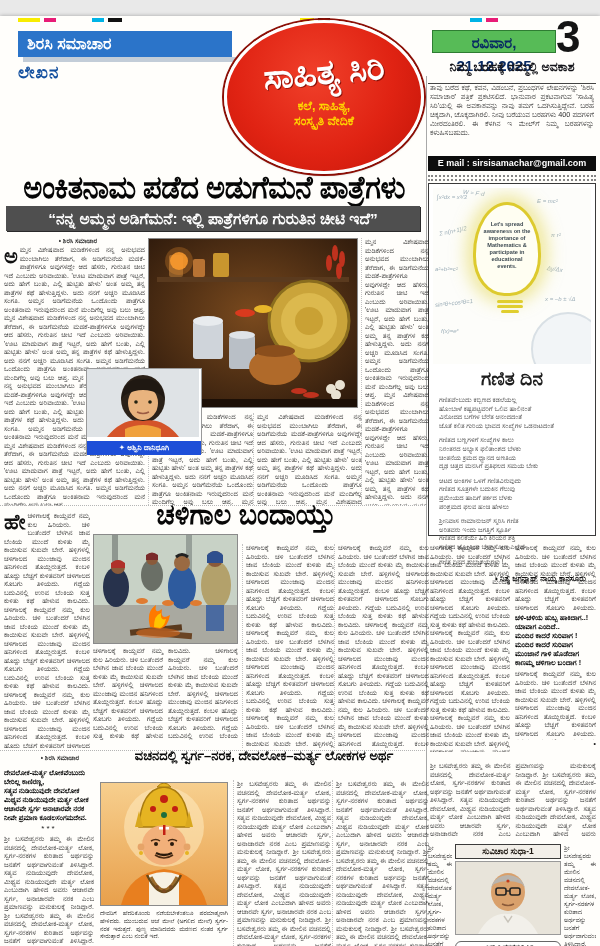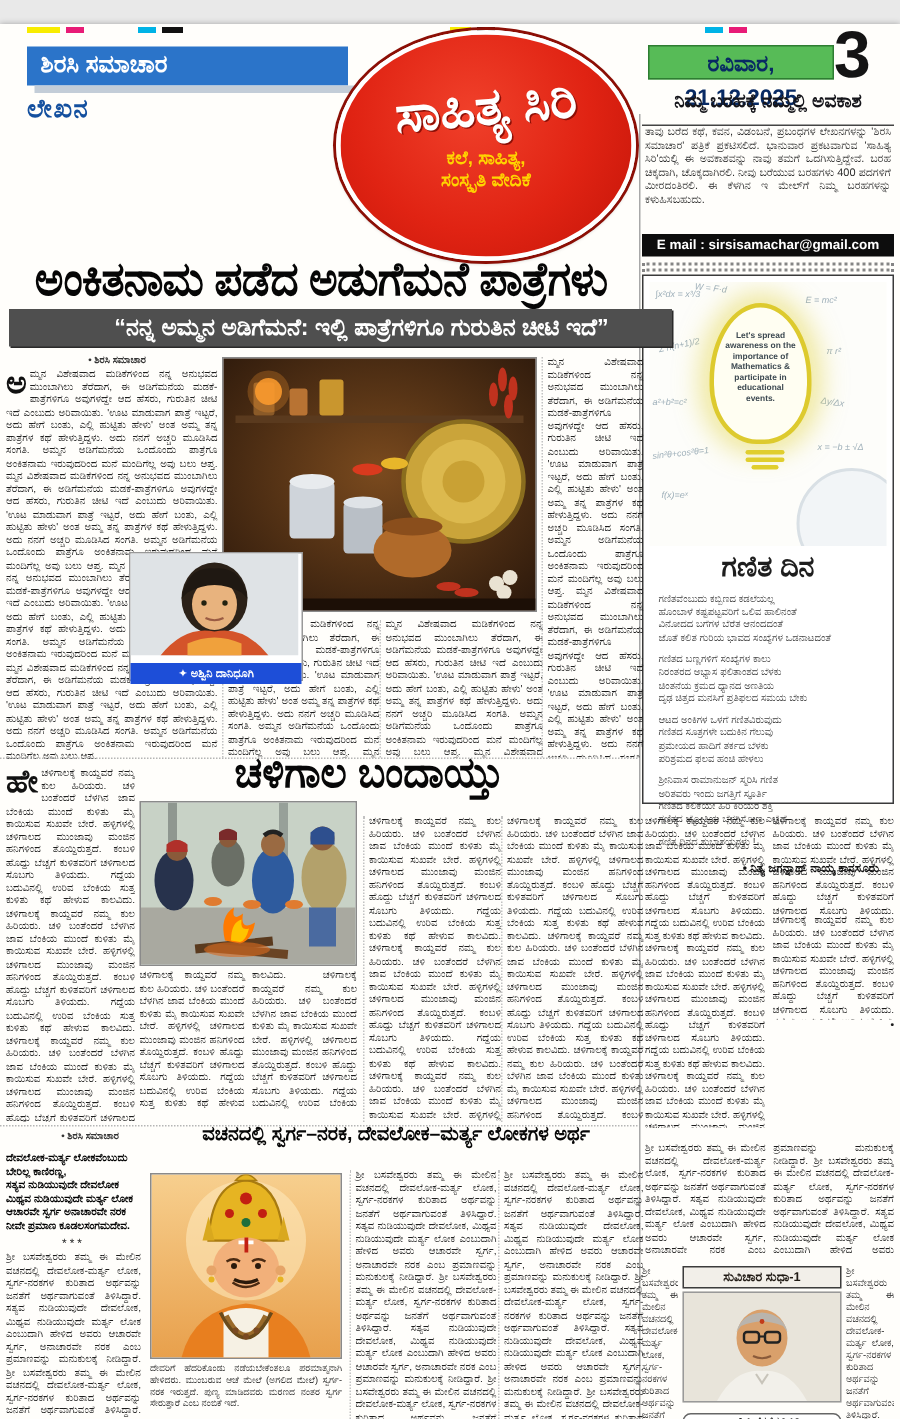--- a/index.html
+++ b/index.html
@@ -49,21 +49,21 @@
     border:2px solid #d9e0e5;background:#f2f5f7;}
   #math-title{text-align:center;font-size:19px;font-weight:800;color:#1e1e1e;margin-top:4px;}
   .stanza{margin:6px 10px 0;font-size:6.7px;line-height:8.6px;color:#3c3c3c;}
   #math-credit{text-align:right;margin:8px 9px 0;font-size:8px;font-weight:800;color:#111;}
   
   .sep-h{border-top:1px dotted #b5b5b5;}
   #main-right-rule{left:426px;top:60px;height:873px;border-left:1px solid #a8a8a8;}
   #a1-headline{left:2px;top:155px;width:424px;text-align:center;font-size:29px;font-weight:900;
     color:#060606;letter-spacing:-.5px;transform:scaleY(1.08);}
   #a1-subhead{left:6px;top:190px;width:414px;height:25px;background:#4f4f4f;color:#fff;
-    font-weight:800;font-size:15.5px;text-align:center;line-height:25px;box-shadow:1px 1px 0 #2a2a2a;padding-left:28px;}
+    font-weight:800;font-size:15.5px;text-align:center;line-height:25px;box-shadow:1px 1px 0 #2a2a2a;}
   .byline{font-size:6.5px;font-weight:800;color:#333;text-align:center;}
   .dropcap{float:left;font-size:21px;font-weight:900;line-height:18px;padding:1px 2px 0 0;color:#111;}
   #author-box{left:86px;top:352px;width:114px;height:84px;border:1px solid #999;background:#fff;z-index:3;}
   #author-caption{height:14px;background:#1d4ed8;color:#fff;font-size:7.5px;font-weight:bold;
     text-align:center;line-height:14px;}
   .photo-frame{border:1px solid #8a8a8a;box-sizing:border-box;background:#ddd;z-index:2;}
   #a2-headline{left:115px;top:484px;width:262px;text-align:center;font-size:27px;font-weight:900;color:#070707;transform:scaleY(1.05);}
   .verse{font-weight:800;font-size:7.2px;line-height:9px;color:#000;margin:3px 0;}
   #a3-headline{left:98px;top:732px;width:332px;text-align:center;font-size:13px;font-weight:900;color:#070707;}
   .quote{font-weight:800;font-size:7px;line-height:9px;color:#000;}
@@ -147,20 +147,26 @@
 ಅರಿತವರು ಇಂದು ಜಗತ್ತಿಗೆ ಸ್ಫೂರ್ತಿ
 ಗಣಿತದ ಕಲಿಕೆಯೇ ಹಿರಿ ಕಿರಿಯರ ಶಕ್ತಿ
 ಗಣಿತದ ಜ್ಯೋತಿಯ ಬೆಳಗಿಸೋಣ ಎಲ್ಲೆಡೆ</div>
     <div class="stanza">ಗಣಿತ ದಿನದ ಶುಭಾಶಯಗಳು !</div>
     <div id="math-credit">• ನಿತ್ಯ ಜಗನ್ನಾಥ್ ನಾಯ್ಕ ಕಾನಸೂರು</div>
   </div>
 
   <div class="abs body-col just" style="left:430px;top:528px;width:80px;height:208px;">ಚಳಿಗಾಲಕ್ಕೆ ಕಾಯ್ದವರೆ ನಮ್ಮ ಕುಲ ಹಿರಿಯರು. ಚಳಿ ಬಂತೆಂದರೆ ಬೆಳಗಿನ ಜಾವ ಬೆಂಕಿಯ ಮುಂದೆ ಕುಳಿತು ಮೈ ಕಾಯಿಸುವ ಸುಖವೇ ಬೇರೆ. ಹಳ್ಳಿಗಳಲ್ಲಿ ಚಳಿಗಾಲದ ಮುಂಜಾವು ಮಂಜಿನ ಹನಿಗಳಿಂದ ತೊಯ್ದಿರುತ್ತದೆ. ಕಂಬಳಿ ಹೊದ್ದು ಬೆಚ್ಚಗೆ ಕುಳಿತವರಿಗೆ ಚಳಿಗಾಲದ ಸೊಬಗು ತಿಳಿಯದು. ಗದ್ದೆಯ ಬದುವಿನಲ್ಲಿ ಉರಿವ ಬೆಂಕಿಯ ಸುತ್ತ ಕುಳಿತು ಕಥೆ ಹೇಳುವ ಕಾಲವಿದು. ಚಳಿಗಾಲಕ್ಕೆ ಕಾಯ್ದವರೆ ನಮ್ಮ ಕುಲ ಹಿರಿಯರು. ಚಳಿ ಬಂತೆಂದರೆ ಬೆಳಗಿನ ಜಾವ ಬೆಂಕಿಯ ಮುಂದೆ ಕುಳಿತು ಮೈ ಕಾಯಿಸುವ ಸುಖವೇ ಬೇರೆ. ಹಳ್ಳಿಗಳಲ್ಲಿ ಚಳಿಗಾಲದ ಮುಂಜಾವು ಮಂಜಿನ ಹನಿಗಳಿಂದ ತೊಯ್ದಿರುತ್ತದೆ. ಕಂಬಳಿ ಹೊದ್ದು ಬೆಚ್ಚಗೆ ಕುಳಿತವರಿಗೆ ಚಳಿಗಾಲದ ಸೊಬಗು ತಿಳಿಯದು. ಗದ್ದೆಯ ಬದುವಿನಲ್ಲಿ ಉರಿವ ಬೆಂಕಿಯ ಸುತ್ತ ಕುಳಿತು ಕಥೆ ಹೇಳುವ ಕಾಲವಿದು. ಚಳಿಗಾಲಕ್ಕೆ ಕಾಯ್ದವರೆ ನಮ್ಮ ಕುಲ ಹಿರಿಯರು. ಚಳಿ ಬಂತೆಂದರೆ ಬೆಳಗಿನ ಜಾವ ಬೆಂಕಿಯ ಮುಂದೆ ಕುಳಿತು ಮೈ ಕಾಯಿಸುವ ಸುಖವೇ ಬೇರೆ. ಹಳ್ಳಿಗಳಲ್ಲಿ ಚಳಿಗಾಲದ ಮುಂಜಾವು ಮಂಜಿನ ಹನಿಗಳಿಂದ ತೊಯ್ದಿರುತ್ತದೆ. ಕಂಬಳಿ ಹೊದ್ದು ಬೆಚ್ಚಗೆ ಕುಳಿತವರಿಗೆ ಚಳಿಗಾಲದ ಸೊಬಗು ತಿಳಿಯದು. ಗದ್ದೆಯ ಬದುವಿನಲ್ಲಿ ಉರಿವ ಬೆಂಕಿಯ ಸುತ್ತ ಕುಳಿತು ಕಥೆ ಹೇಳುವ ಕಾಲವಿದು.</div>
   <div class="abs" style="left:515px;top:528px;width:81px;height:208px;overflow:hidden;">
     <div class="body-col just" style="height:66px;">ಚಳಿಗಾಲಕ್ಕೆ ಕಾಯ್ದವರೆ ನಮ್ಮ ಕುಲ ಹಿರಿಯರು. ಚಳಿ ಬಂತೆಂದರೆ ಬೆಳಗಿನ ಜಾವ ಬೆಂಕಿಯ ಮುಂದೆ ಕುಳಿತು ಮೈ ಕಾಯಿಸುವ ಸುಖವೇ ಬೇರೆ. ಹಳ್ಳಿಗಳಲ್ಲಿ ಚಳಿಗಾಲದ ಮುಂಜಾವು ಮಂಜಿನ ಹನಿಗಳಿಂದ ತೊಯ್ದಿರುತ್ತದೆ. ಕಂಬಳಿ ಹೊದ್ದು ಬೆಚ್ಚಗೆ ಕುಳಿತವರಿಗೆ ಚಳಿಗಾಲದ ಸೊಬಗು ತಿಳಿಯದು. ಗದ್ದೆಯ ಬದುವಿನಲ್ಲಿ ಉರಿವ ಬೆಂಕಿಯ ಸುತ್ತ ಕುಳಿತು ಕಥೆ ಹೇಳುವ ಕಾಲವಿದು.</div>
+    <div class="verse pre">ಚಳಿ-ಚಳಿಯ ಹುಬ್ಬ ಹಾಕಿದಾಗ..!
+ಯಾವಾಗ ಎಂದಿದೆ..
+ಮಂದಿರ ಕಾದರೆ ಸುರಿವಾಗ !
+ಮಂದಿರ ಕಾದರೆ ಸುರಿವಾಗ
+ಮುಂಜಾನೆ ಗಾಳಿ ಹೊಡೆದಾಗ
+ಕಾಣಮ್ಮ ಚಳಿಗಾಲ ಬಂದಾಗ !</div>
     <div class="body-col just" style="height:70px;">ಚಳಿಗಾಲಕ್ಕೆ ಕಾಯ್ದವರೆ ನಮ್ಮ ಕುಲ ಹಿರಿಯರು. ಚಳಿ ಬಂತೆಂದರೆ ಬೆಳಗಿನ ಜಾವ ಬೆಂಕಿಯ ಮುಂದೆ ಕುಳಿತು ಮೈ ಕಾಯಿಸುವ ಸುಖವೇ ಬೇರೆ. ಹಳ್ಳಿಗಳಲ್ಲಿ ಚಳಿಗಾಲದ ಮುಂಜಾವು ಮಂಜಿನ ಹನಿಗಳಿಂದ ತೊಯ್ದಿರುತ್ತದೆ. ಕಂಬಳಿ ಹೊದ್ದು ಬೆಚ್ಚಗೆ ಕುಳಿತವರಿಗೆ ಚಳಿಗಾಲದ ಸೊಬಗು ತಿಳಿಯದು. ಗದ್ದೆಯ ಬದುವಿನಲ್ಲಿ ಉರಿವ ಬೆಂಕಿಯ ಸುತ್ತ ಕುಳಿತು ಕಥೆ ಹೇಳುವ ಕಾಲವಿದು.</div>
     <div class="body-col" style="text-align:right;font-weight:900;">•</div>
   </div>
 
   <div class="abs" id="main-right-rule"></div>
 
   <div class="abs" id="a1-headline">ಅಂಕಿತನಾಮ ಪಡೆದ ಅಡುಗೆಮನೆ ಪಾತ್ರೆಗಳು</div>
   <div class="abs" id="a1-subhead">“ನನ್ನ ಅಮ್ಮನ ಅಡಿಗೆಮನೆ: ಇಲ್ಲಿ ಪಾತ್ರೆಗಳಿಗೂ ಗುರುತಿನ ಚೀಟಿ ಇದೆ”</div>
   <div class="abs byline" style="left:28px;top:221px;width:100px;">• ಶಿರಸಿ ಸಮಾಚಾರ</div>
 

